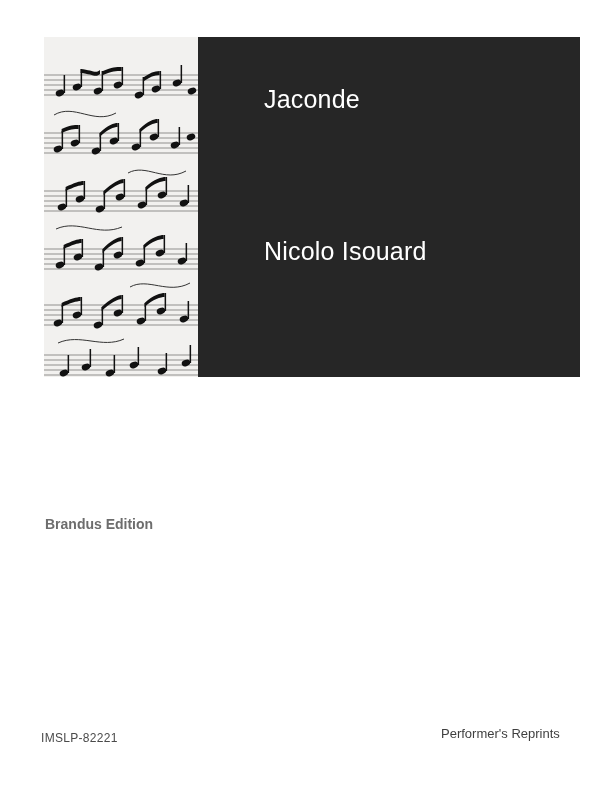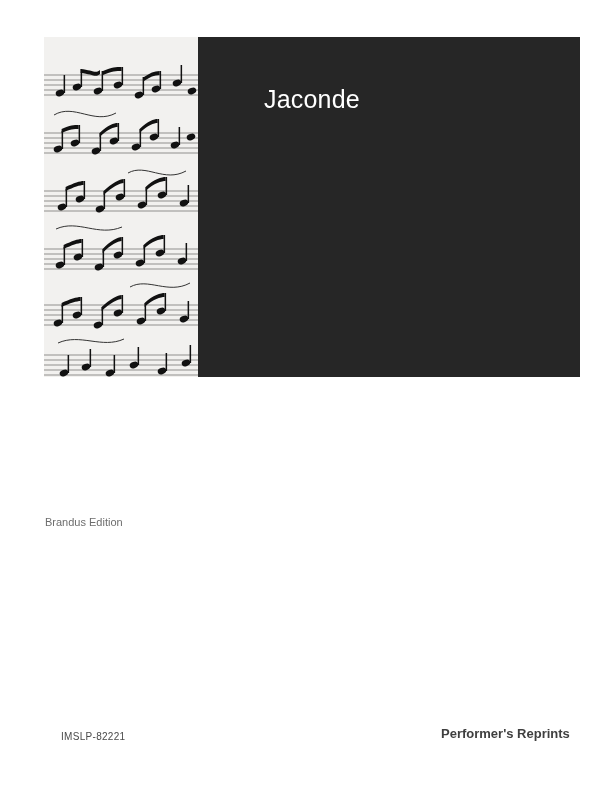--- a/index.html
+++ b/index.html
@@ -76,32 +76,32 @@
     color: #3f3f3f;
     font-size: 21px;
     font-weight: 400;
     white-space: nowrap;
   }
   .edition {
     position: absolute;
     left: 38px;
     top: 516px;
     color: #6d6d6d;
-    font-size: 11px;
-    font-weight: 400;
+    font-size: 14px;
+    font-weight: 700;
     white-space: nowrap;
   }
 
   
   .imslp-id {
     position: absolute;
-    left: 54px;
+    left: 34px;
     top: 731px;
     color: #4a4a4a;
-    font-size: 10px;
+    font-size: 12px;
     letter-spacing: 0.3px;
     white-space: nowrap;
   }
   .pe-logo {
     position: absolute;
     left: 434px;
     top: 648px;
     width: 138px;
     height: 62px;
   }
@@ -132,21 +132,21 @@
     width: 50px;
     height: 62px;
     background: #2b2b2b;
   }
   .pe-tagline {
     position: absolute;
     left: 434px;
     top: 726px;
     color: #3f3f3f;
     font-size: 13px;
-    font-weight: 700;
+    font-weight: 400;
     white-space: nowrap;
   }
 </style>
 </head>
 <body>
 
 <div class="page">
 
   <div class="banner">
 
@@ -273,20 +273,21 @@
           <path d="M84 136 C102 126 120 146 142 134"></path>
           <path d="M12 192 C34 182 54 200 78 190"></path>
           <path d="M86 250 C104 240 124 258 146 246"></path>
           <path d="M14 306 C36 296 58 312 80 302"></path>
         </g>
       </svg>
     </div>
 
     <div class="banner-text">
       <div class="work-title">Jaconde</div>
+      <div class="composer">Nicolo Isouard</div>
     </div>
   </div>
 
   <div class="edition">Brandus Edition</div>
 
   <div class="imslp-id">IMSLP-82221</div>
 
   <div class="pe-tagline">Performer's Reprints</div>
 
 </div>

